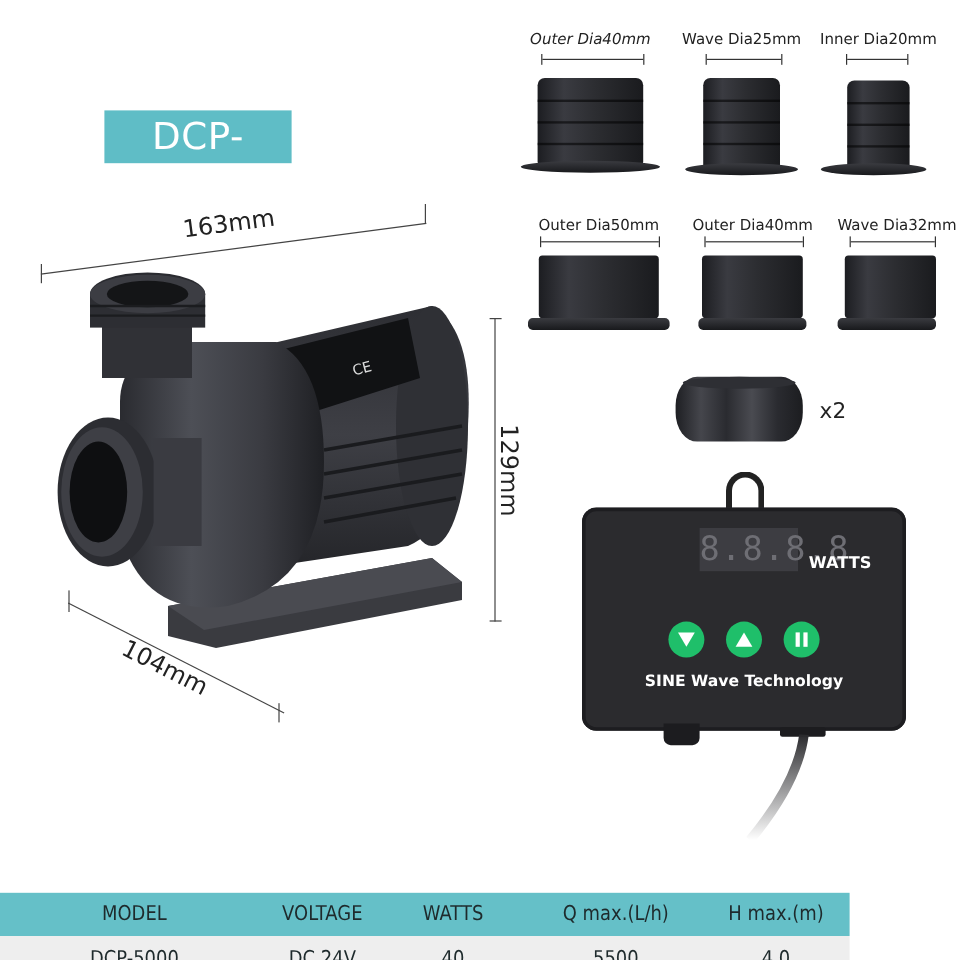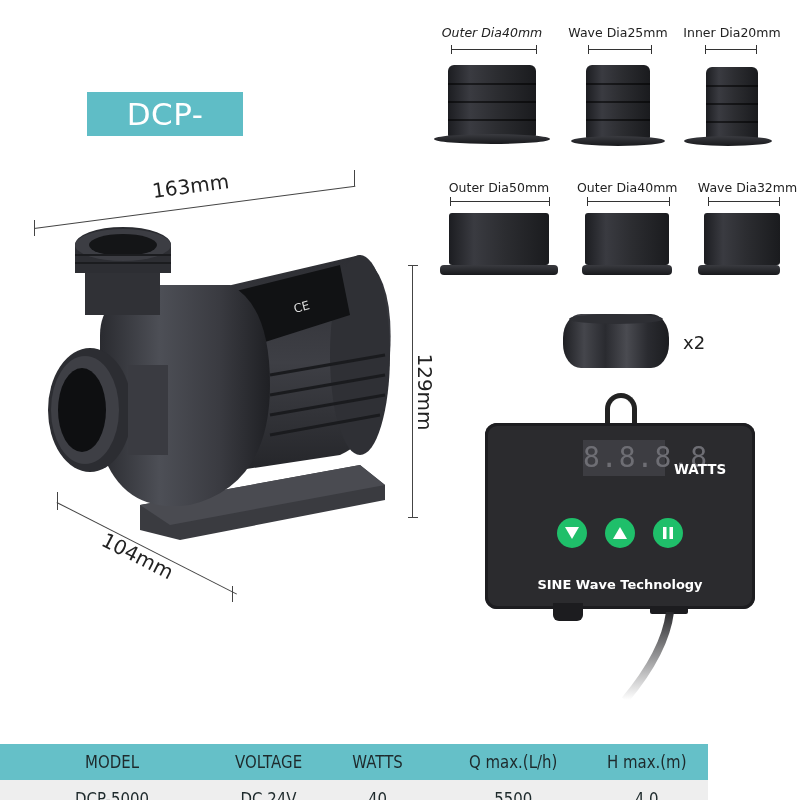--- a/index.html
+++ b/index.html
@@ -59,21 +59,21 @@
     position: absolute; left: 98px; top: 17px; width: 82px; height: 36px;
     background: #3d3d42; color: #6e6e74;
     font-family: "DejaVu Sans Mono", monospace; font-size: 28px; line-height: 36px;
     text-align: center; letter-spacing: 1px;
   }
   .watts { position: absolute; left: 189px; top: 38px; color: #fff; font-weight: bold; font-size: 13.5px; font-family: "DejaVu Sans", sans-serif; }
   .ctrl-btn {
     position: absolute; top: 95px; width: 30px; height: 30px; border-radius: 50%;
     background: #1fbf6a; display: flex; align-items: center; justify-content: center;
   }
-  .ctrl-brand { position: absolute; left: 0; right: 0; top: 154px; text-align: center; color: #fff; font-weight: bold; font-size: 13px; font-family: "DejaVu Sans", sans-serif; }
+  .ctrl-brand { position: absolute; left: 0; right: 0; top: 138px; text-align: center; color: #fff; font-weight: bold; font-size: 13px; font-family: "DejaVu Sans", sans-serif; }
   .knob { left: 553px; top: 603px; width: 30px; height: 18px; background: #1c1c1f; border-radius: 0 0 6px 6px; }
   .cable-plug { left: 650px; top: 606px; width: 38px; height: 8px; background: #1c1c1f; border-radius: 2px; }
 
   
   .spec-table { left: 0; top: 744px; width: 708px; }
   .spec-head {
     display: flex; height: 36px; background: #65c0c8; align-items: center;
   }
   .spec-row { display: flex; height: 37px; background: #eeeeee; align-items: center; }
   .cell { text-align: center; font-family: "DejaVu Sans", sans-serif; font-size: 17px; color: #1e2a2c; white-space: nowrap; transform: scaleX(0.88); }

